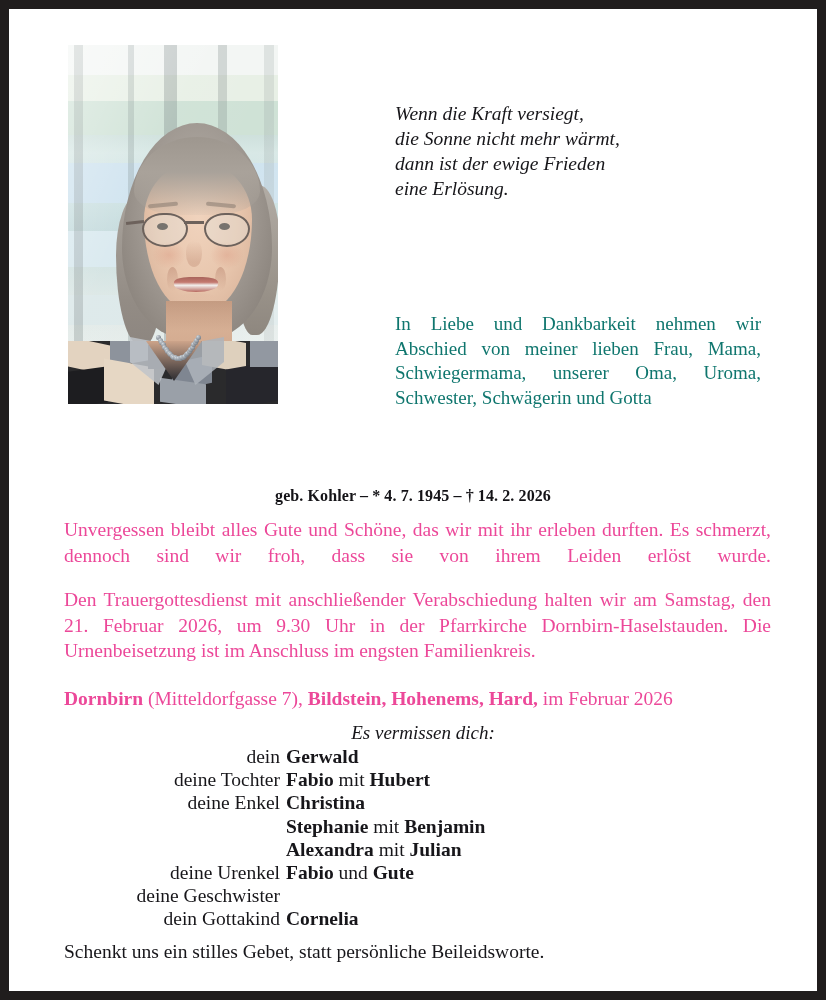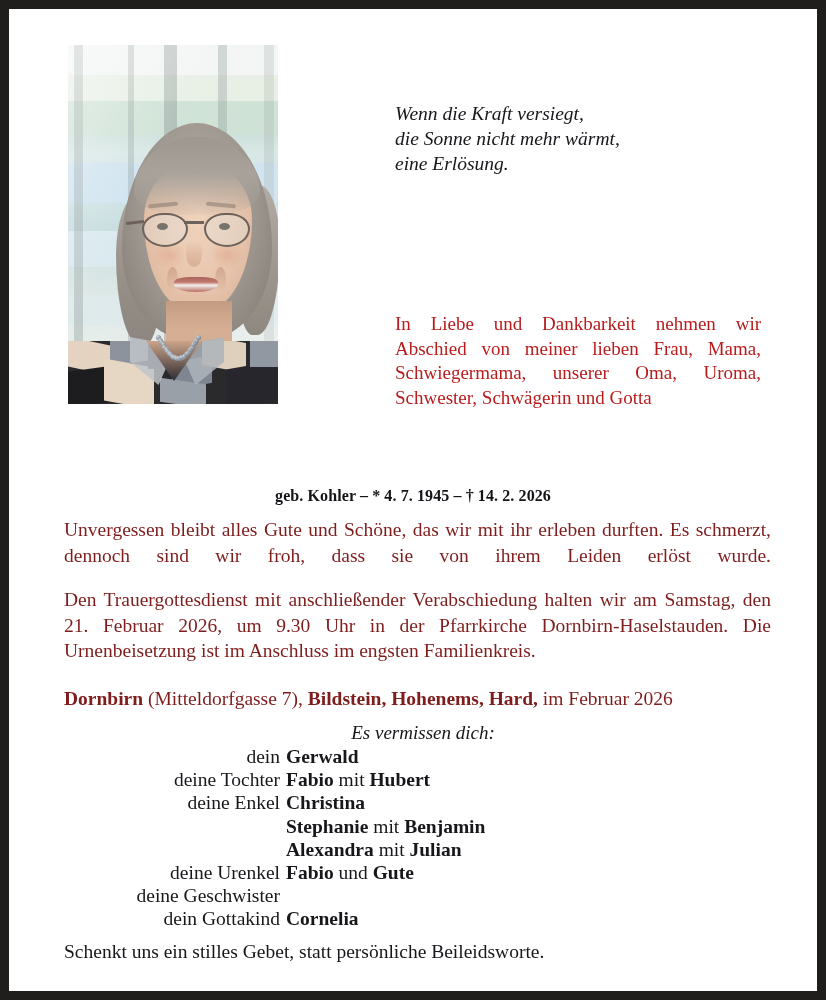--- a/index.html
+++ b/index.html
@@ -230,21 +230,21 @@
   }
   .poem div { white-space: nowrap; }
   .dedication {
     position: absolute;
     top: 303px;
     left: 0;
     width: 366px;
     font-size: 19px;
     line-height: 24.5px;
     text-align: justify;
-    color: #b91c1c;
+    color: #0f766e;
   }
 
   
   .name {
     position: absolute;
     left: 0; right: 0;
     top: 420px;
     text-align: center;
     font-size: 49px;
     line-height: 58px;
@@ -267,21 +267,21 @@
     position: absolute;
     left: 55px;
     width: 707px;
     top: 508px;
   }
   .para {
     font-size: 19.5px;
     line-height: 25.5px;
     text-align: justify;
     text-justify: inter-word;
-    color: #7f1d1d;
+    color: #ec4899;
     margin: 0;
   }
   .para + .para { margin-top: 19px; }
   .para.last-justify { text-align-last: justify; }
   .para b { font-weight: bold; }
 
   
   .mourners {
     position: absolute;
     left: 0; right: 0;
@@ -415,20 +415,21 @@
             <div class="bead" style="left: 36.9231px; top: 7.0017px;"></div>
             <div class="bead" style="left: 38.4615px; top: 4.51922px;"></div>
             <div class="bead" style="left: 40px; top: 2px;"></div>
           </div>
       </div>
 
       <div class="intro-col">
         <div class="poem" id="poem">
             <div>Wenn die Kraft versiegt,</div>
             <div>die Sonne nicht mehr wärmt,</div>
+            <div>dann ist der ewige Frieden</div>
             <div>eine Erlösung.</div>
           </div>
         <div class="dedication">In Liebe und Dankbarkeit nehmen wir Abschied von meiner lieben Frau, Mama, Schwiegermama, unserer Oma, Uroma, Schwester, Schwägerin und Gotta</div>
       </div>
     </div>
 
     <div class="subname">geb. Kohler – * 4. 7. 1945 – † 14. 2. 2026</div>
 
     <div class="body-col">
       <p class="para last-justify">Unvergessen bleibt alles Gute und Schöne, das wir mit ihr erleben durften. Es schmerzt, dennoch sind wir froh, dass sie von ihrem Leiden erlöst wurde.</p>

